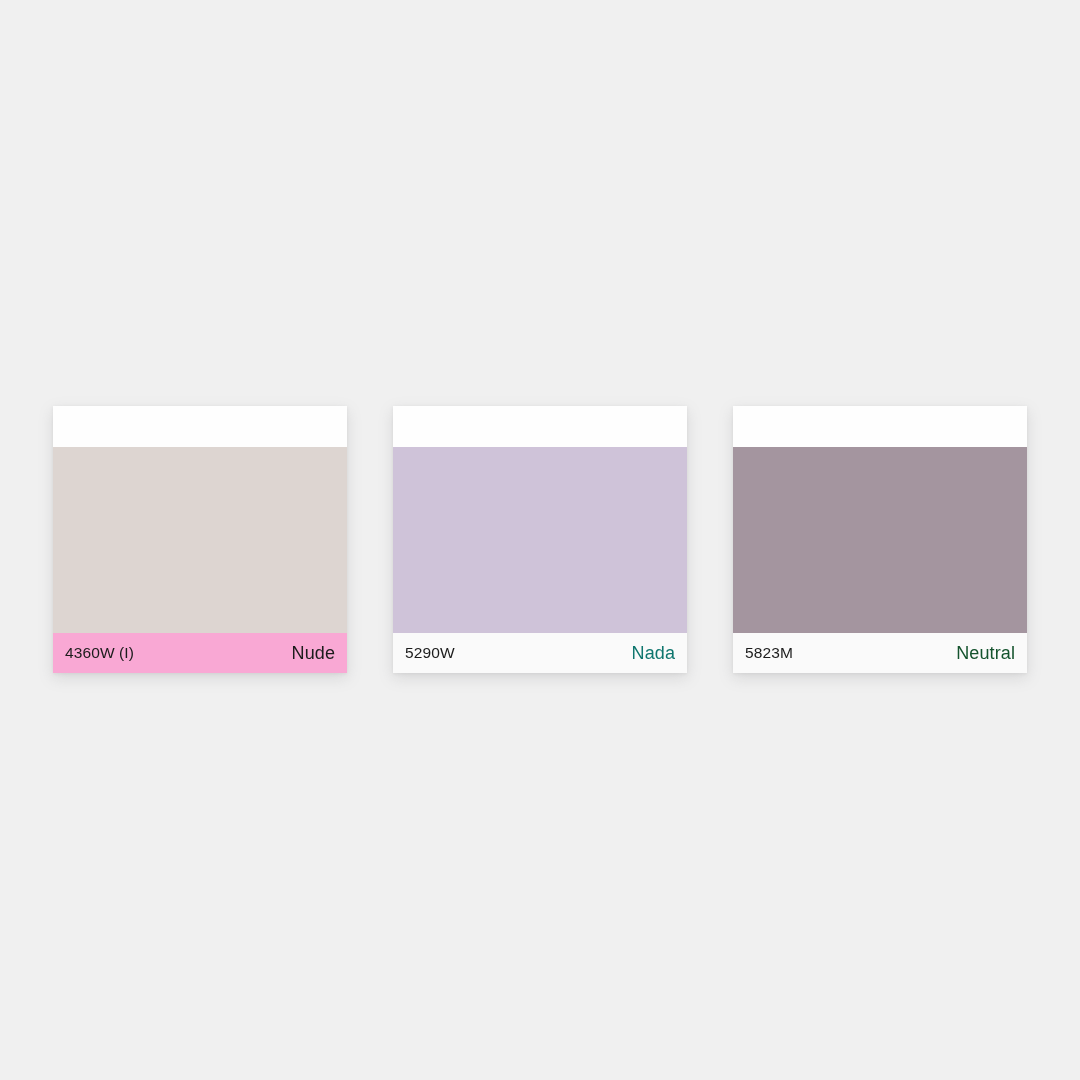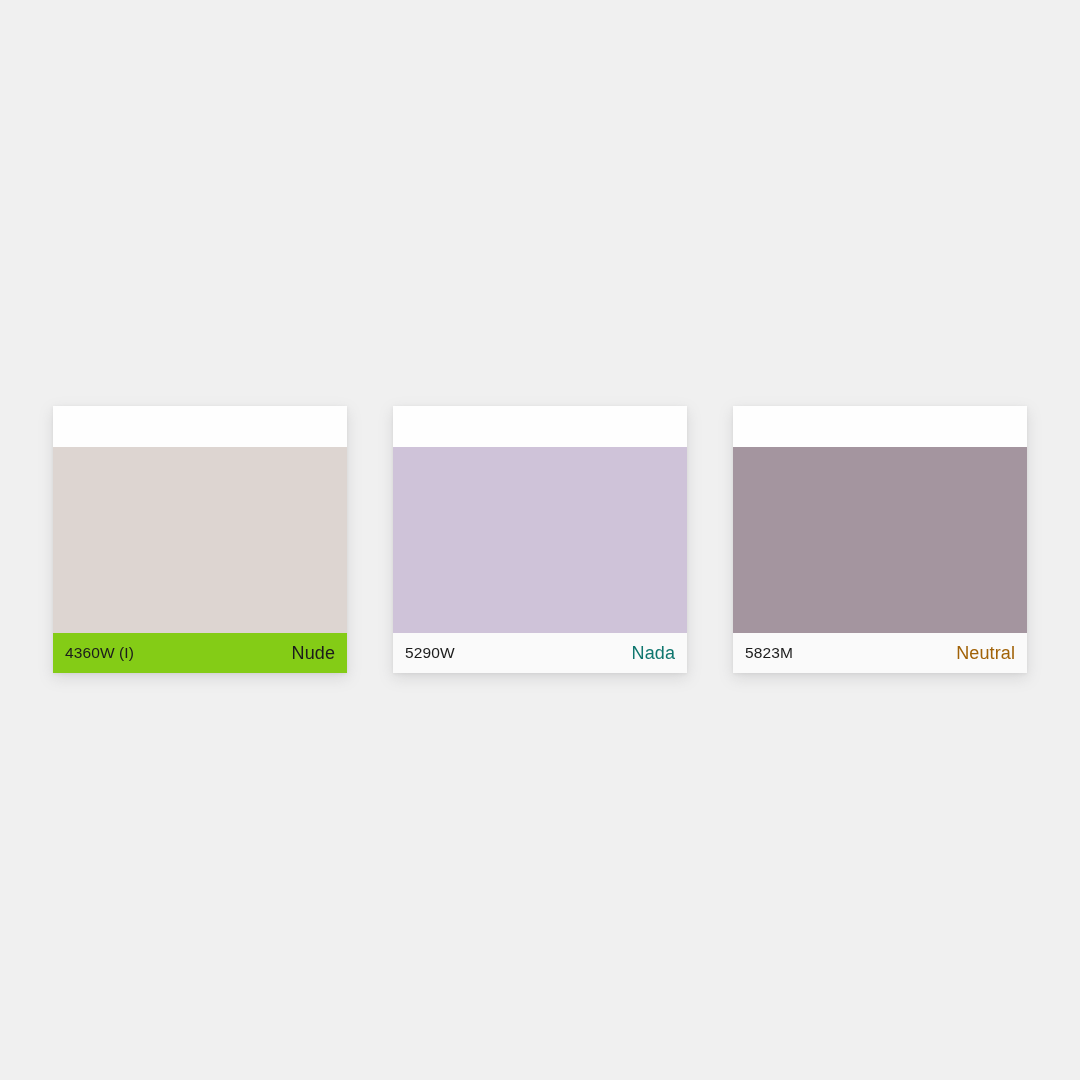--- a/index.html
+++ b/index.html
@@ -78,37 +78,37 @@
   }
 </style>
 </head>
 <body style="background: rgb(240, 240, 240);">
 
 <div id="swatch-gallery">
 
   <div class="swatch-card">
     <div class="card-top-strip" style="background: rgb(254, 254, 254);"></div>
     <div class="card-color-field" style="background-color: rgb(221, 213, 209);"></div>
-    <div class="card-label-band" style="background: #84cc16;">
+    <div class="card-label-band" style="background: #f9a8d4;">
       <span class="label-code" style="color: rgb(28, 28, 28);">4360W (I)</span>
       <span class="label-name" style="color: rgb(28, 28, 28);">Nude</span>
     </div>
   </div>
 
   <div class="swatch-card">
     <div class="card-top-strip" style="background: rgb(254, 254, 254);"></div>
     <div class="card-color-field" style="background-color: rgb(207, 195, 217);"></div>
     <div class="card-label-band" style="background: rgb(250, 250, 250); gap: 44px;">
       <span class="label-code" style="color: rgb(28, 28, 28);">5290W</span>
       <span class="label-name" style="color: #0f766e;">Nada</span>
     </div>
   </div>
 
   <div class="swatch-card">
     <div class="card-top-strip" style="background: rgb(254, 254, 254);"></div>
     <div class="card-color-field" style="background-color: rgb(164, 149, 159);"></div>
     <div class="card-label-band" style="background: rgb(250, 250, 250);">
       <span class="label-code" style="color: rgb(28, 28, 28);">5823M</span>
-      <span class="label-name" style="color: #a16207; text-align: right;">Neutral</span>
+      <span class="label-name" style="color: #14532d; text-align: right;">Neutral</span>
     </div>
   </div>
 
 </div>
 
 </body></html>

